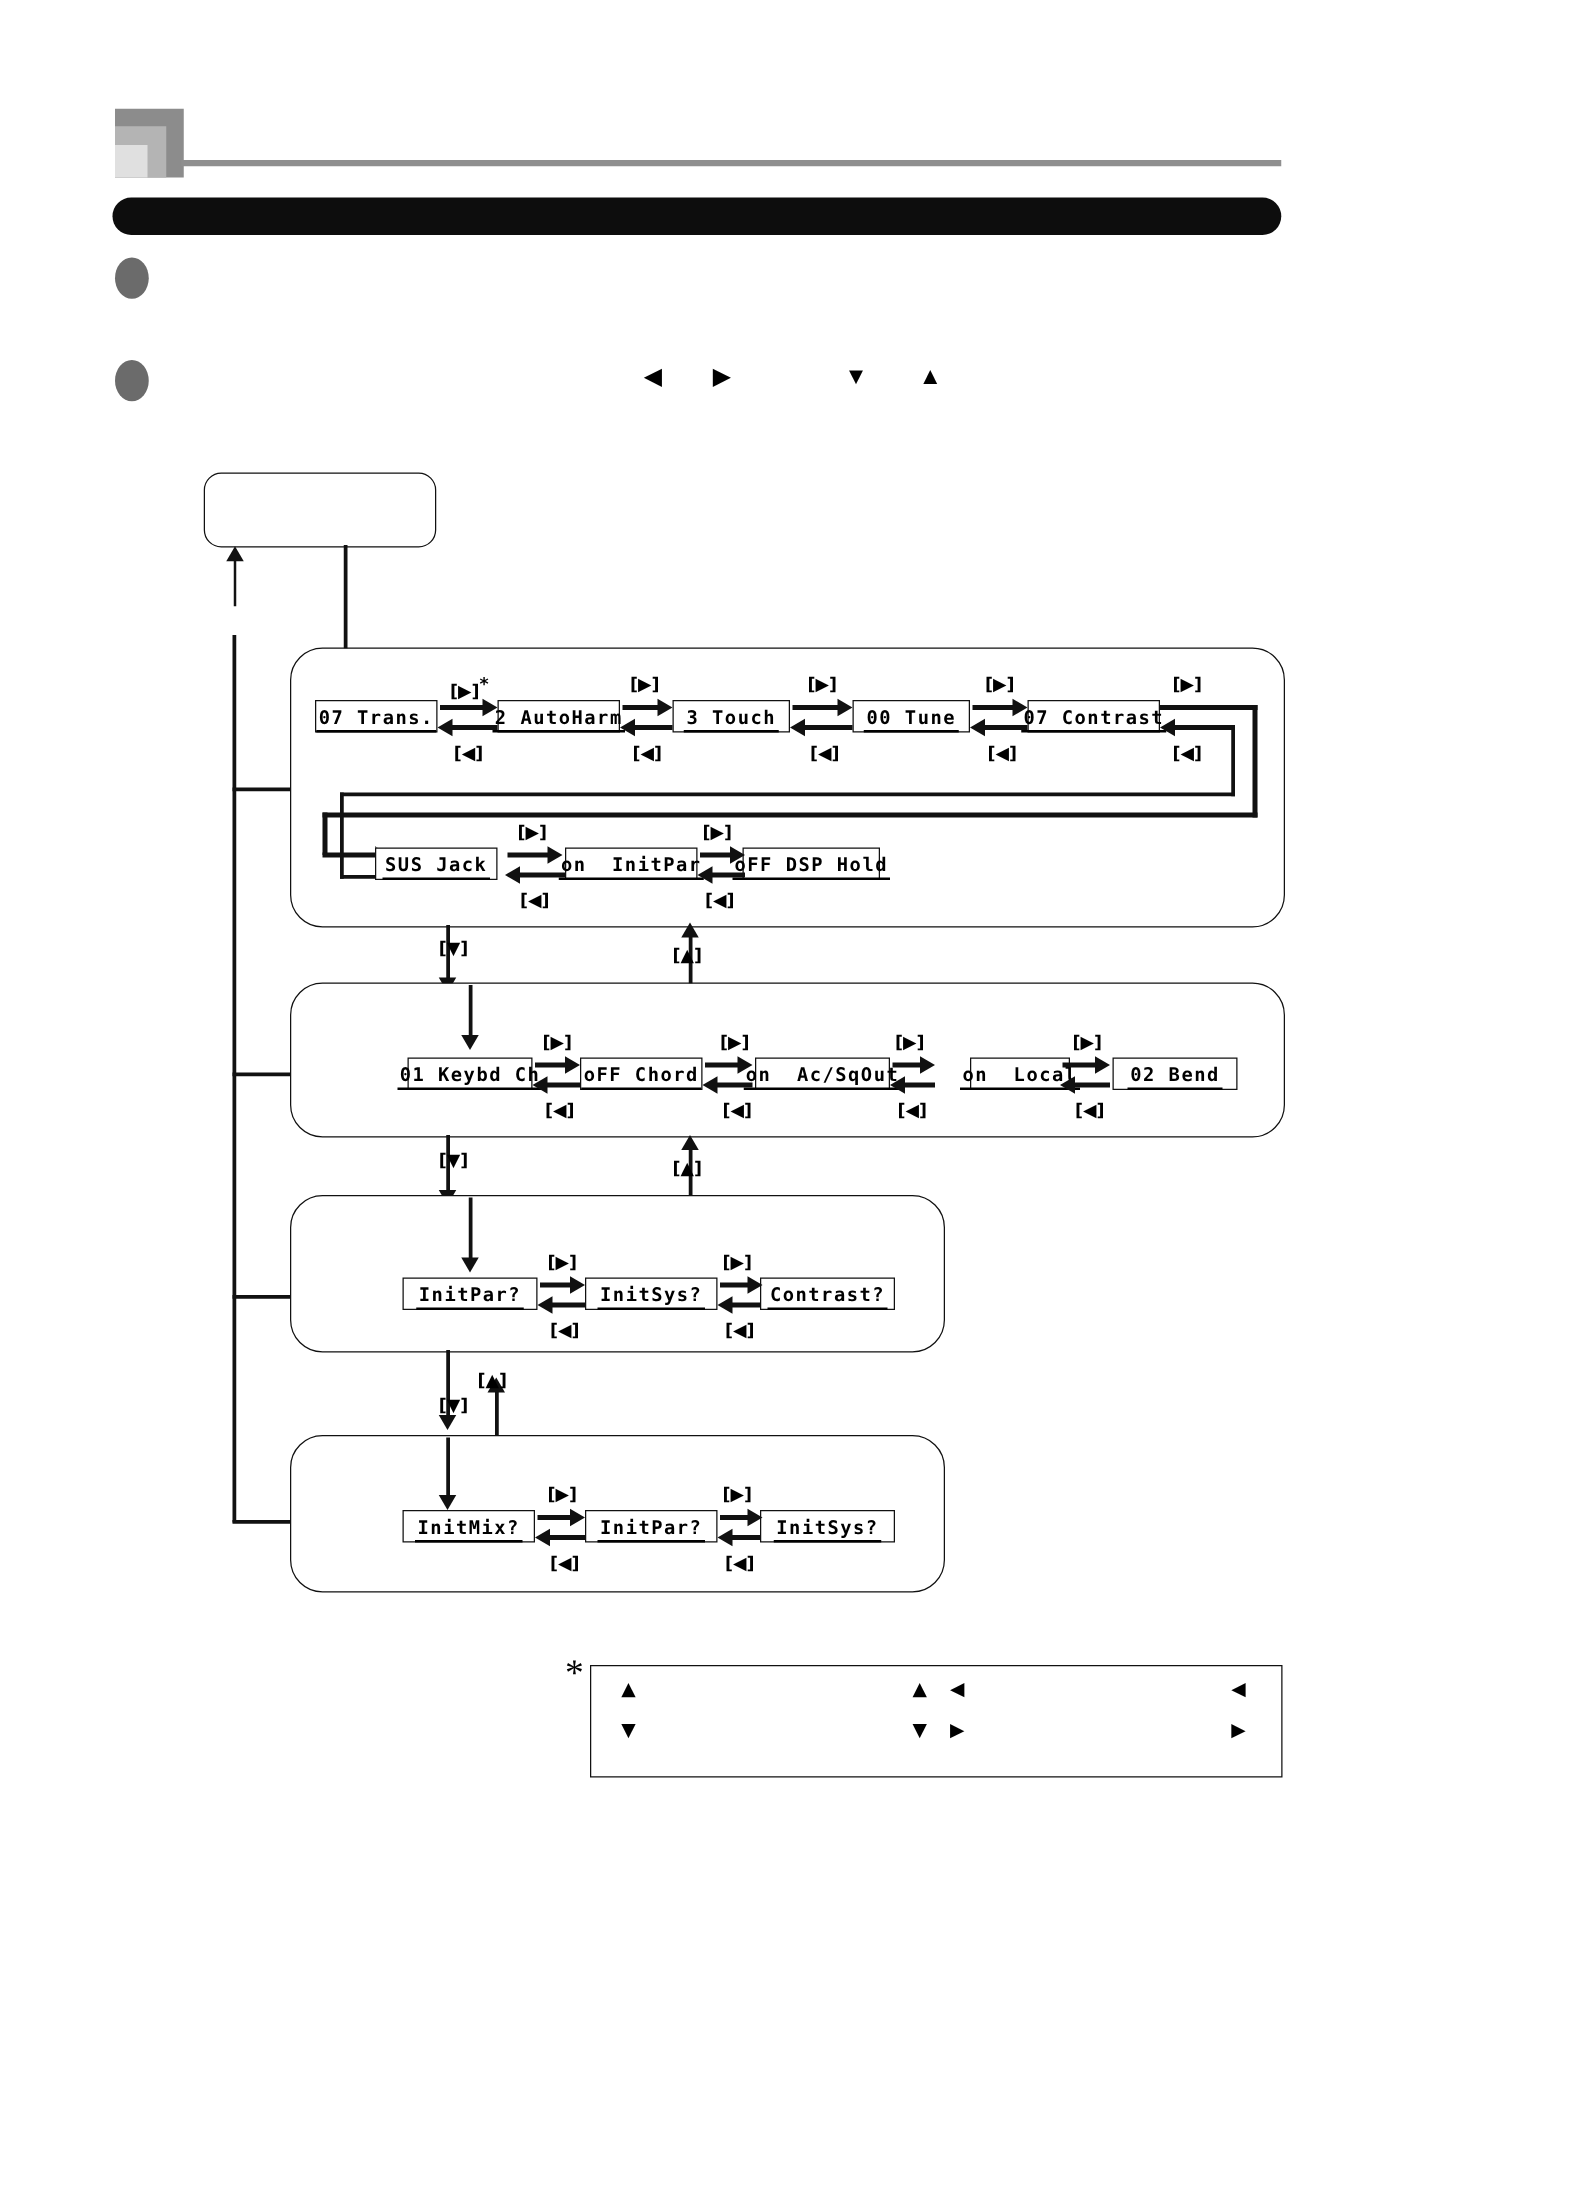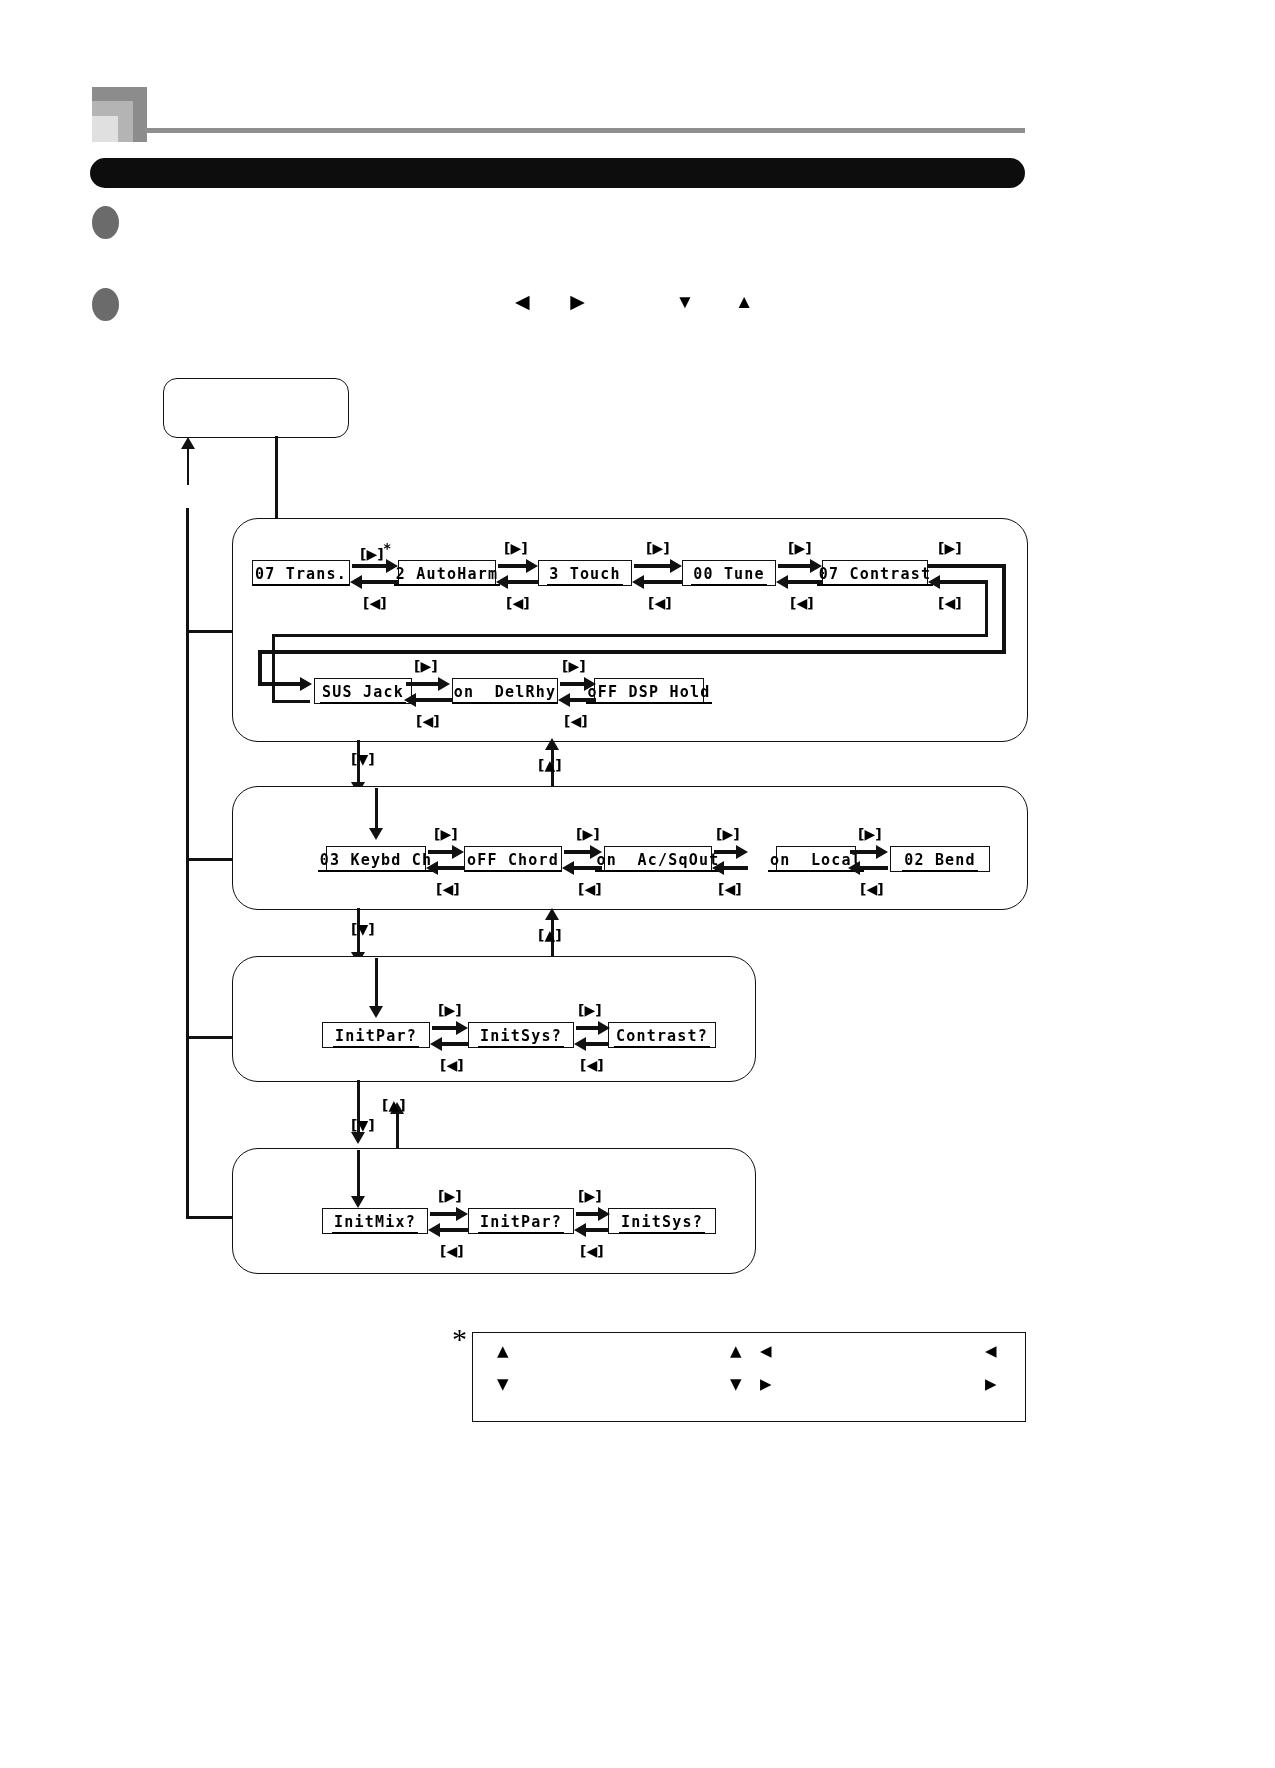--- a/index.html
+++ b/index.html
@@ -153,25 +153,25 @@
   <div class="hline thick" style="left:258px;top:682px;width:48px;height:4px;"></div>
   <div class="arrow-right" style="left:300px;top:677px;"></div>
 
   <div class="hline thick" style="left:272px;top:700px;width:38px;height:3px;"></div>
   <div class="vline thick" style="left:272px;top:634px;width:3px;height:69px;"></div>
   <div class="hline thick" style="left:272px;top:634px;width:716px;height:3px;"></div>
   <div class="vline thick" style="left:985px;top:580px;width:3px;height:57px;"></div>
   <div class="hline thick" style="left:936px;top:580px;width:52px;height:4px;"></div>
   <div class="arrow-left" style="left:928px;top:575px;"></div>
 
-  <div class="lcd" style="left:314px;top:678px;width:98px;height:26px;">
+  <div class="lcd" style="left:300px;top:678px;width:98px;height:26px;">
     <span class="txt">SUS Jack</span>
   </div>
   <div class="lcd" style="left:452px;top:678px;width:106px;height:26px;">
-    <span class="txt">on  DelRhy</span>
+    <span class="txt">on  InitPar</span>
   </div>
   <div class="lcd" style="left:594px;top:678px;width:110px;height:26px;">
     <span class="txt">oFF DSP Hold</span>
   </div>
 
   <div class="hline thick" style="left:406px;top:682px;width:38px;height:4px;"></div>
   <div class="arrow-right" style="left:438px;top:677px;"></div>
   <div class="hline thick" style="left:412px;top:698px;width:40px;height:4px;"></div>
   <div class="arrow-left" style="left:404px;top:693px;"></div>
   <div class="key" style="left:414px;top:659px;">[▶]</div>
@@ -188,21 +188,21 @@
   <div class="arrow-down" style="left:351px;top:782px;"></div>
   <div class="key" style="left:351px;top:752px;">[▼]</div>
 
   <div class="vline thick" style="left:551px;top:748px;width:3px;height:40px;"></div>
   <div class="arrow-up" style="left:545px;top:738px;"></div>
   <div class="key" style="left:538px;top:758px;">[▲]</div>
 
   <div class="panel" style="left:232px;top:786px;width:794px;height:122px;"></div>
 
   <div class="lcd" style="left:326px;top:846px;width:100px;height:26px;">
-    <span class="txt">03 Keybd Ch</span>
+    <span class="txt">01 Keybd Ch</span>
   </div>
   <div class="lcd" style="left:464px;top:846px;width:98px;height:26px;">
     <span class="txt">oFF Chord</span>
   </div>
   <div class="lcd" style="left:604px;top:846px;width:108px;height:26px;">
     <span class="txt">on  Ac/SqOut</span>
   </div>
   <div class="lcd" style="left:776px;top:846px;width:80px;height:26px;">
     <span class="txt">on  Local</span>
   </div>

